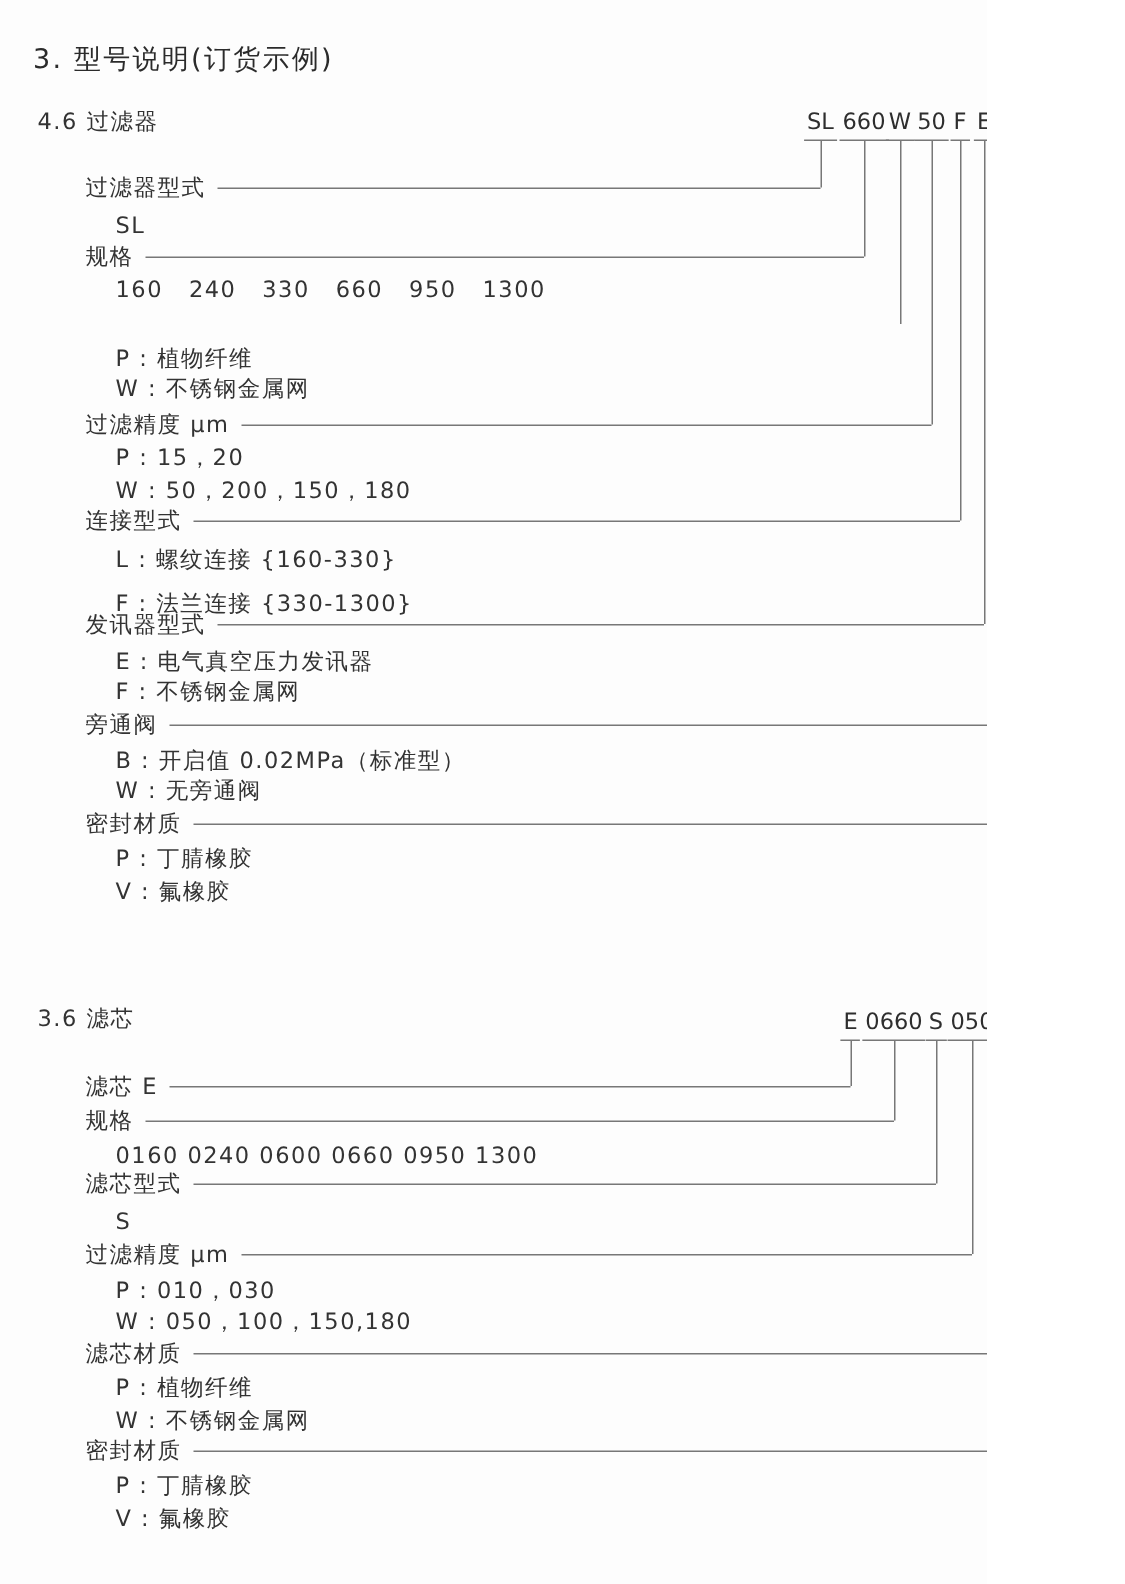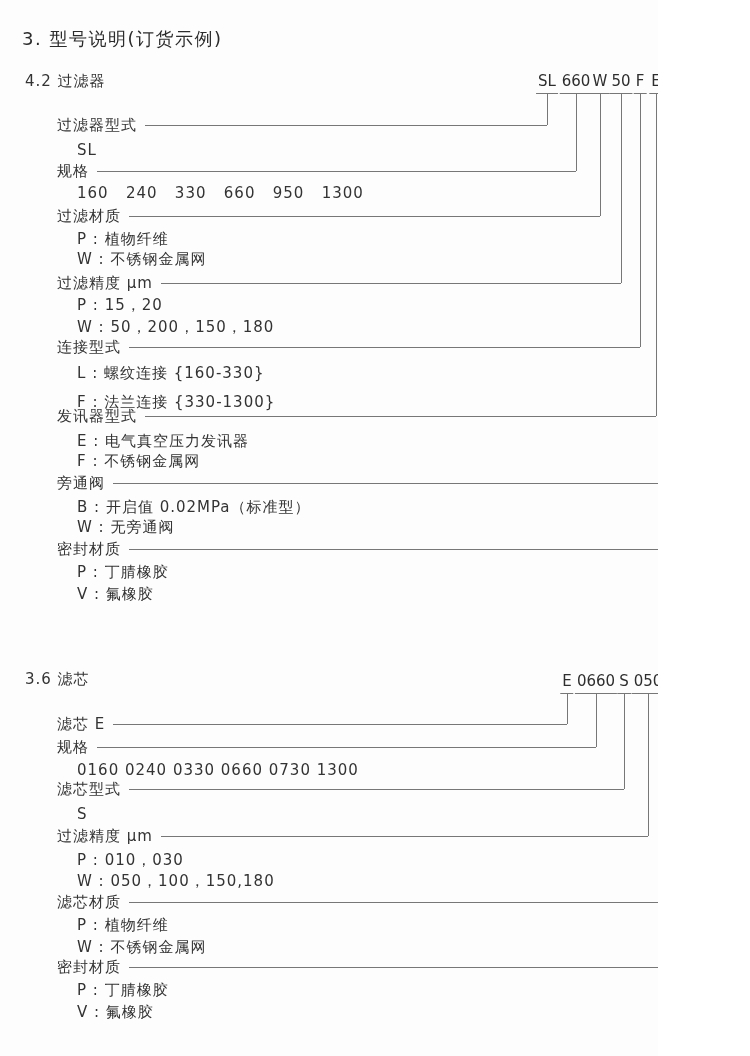--- a/index.html
+++ b/index.html
@@ -49,21 +49,21 @@
     white-space:pre;
   }
 </style>
 </head>
 <body>
 
 <div class="page">
 
   <div class="title">3. 型号说明(订货示例)</div>
 
-  <div class="heading" style="top:72px">4.2 过滤器</div>
+  <div class="heading" style="top:72px">4.6 过滤器</div>
 
   <div class="seg" style="left:547px;top:73px">SL</div>
   <div class="seg" style="left:576px;top:73px">660</div>
   <div class="seg" style="left:600px;top:73px">W</div>
   <div class="seg" style="left:621px;top:73px">50</div>
   <div class="seg" style="left:640px;top:73px">F</div>
   <div class="seg" style="left:656px;top:73px">E</div>
   <div class="seg" style="left:672px;top:73px">B</div>
   <div class="seg" style="left:690px;top:73px">P</div>
 
@@ -74,23 +74,20 @@
   <div class="vline" style="left:640px;top:94px;height:253px"></div>
   <div class="vline" style="left:656px;top:94px;height:322px"></div>
   <div class="vline" style="left:672px;top:94px;height:389px"></div>
   <div class="vline" style="left:690px;top:94px;height:455px"></div>
 
   <div class="lrow" style="top:115px;width:490px">
     <span>过滤器型式</span><i class="hline"></i>
   </div>
   <div class="lrow" style="top:161px;width:519px">
     <span>规格</span><i class="hline"></i>
-  </div>
-  <div class="lrow" style="top:206px;width:543px">
-    <span>过滤材质</span><i class="hline"></i>
   </div>
   <div class="lrow" style="top:273px;width:564px">
     <span>过滤精度 μm</span><i class="hline"></i>
   </div>
   <div class="lrow" style="top:406px;width:599px">
     <span>发讯器型式</span><i class="hline"></i>
   </div>
   <div class="lrow" style="top:337px;width:583px">
     <span>连接型式</span><i class="hline"></i>
   </div>
@@ -144,21 +141,21 @@
   <div class="lrow" style="top:826px;width:591px">
     <span>过滤精度 μm</span><i class="hline"></i>
   </div>
   <div class="lrow" style="top:892px;width:616px">
     <span>滤芯材质</span><i class="hline"></i>
   </div>
   <div class="lrow" style="top:957px;width:633px">
     <span>密封材质</span><i class="hline"></i>
   </div>
 
-  <div class="opt" style="top:760px">0160 0240 0330 0660 0730 1300</div>
+  <div class="opt" style="top:760px">0160 0240 0600 0660 0950 1300</div>
   <div class="opt" style="top:804px">S</div>
   <div class="opt" style="top:850px">P : 010，030</div>
   <div class="opt" style="top:871px">W : 050，100，150,180</div>
   <div class="opt" style="top:915px">P : 植物纤维</div>
   <div class="opt" style="top:937px">W : 不锈钢金属网</div>
   <div class="opt" style="top:980px">P : 丁腈橡胶</div>
   <div class="opt" style="top:1002px">V : 氟橡胶</div>
 
 </div>
 

